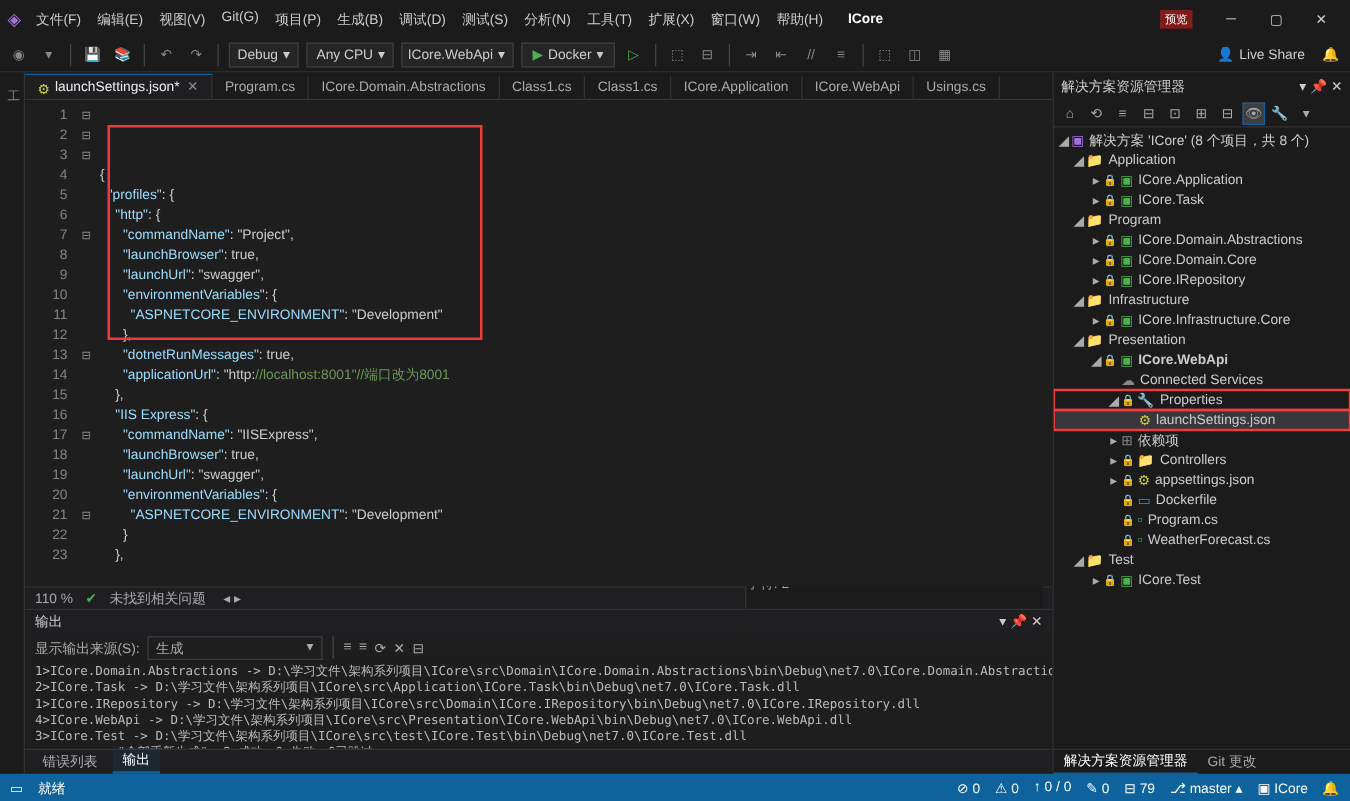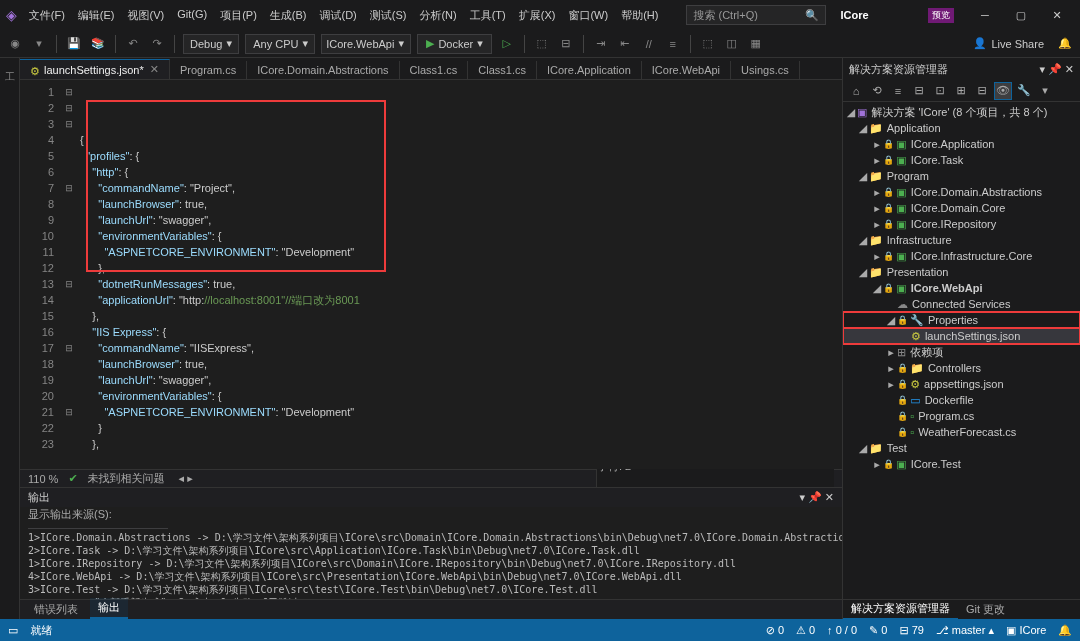--- a/index.html
+++ b/index.html
@@ -4,21 +4,21 @@
 <style>
 * { margin:0; padding:0; box-sizing:border-box; font-family:"Microsoft YaHei","Segoe UI",sans-serif; font-size:11px; }
 body { background:#1b1b1c; color:#ccc; width:1080px; height:641px; overflow:hidden; position:relative; }
 .titlebar { height:30px; background:#1b1b1c; display:flex; align-items:center; padding:0 6px; gap:2px; }
 .ti-vs { color:#a173d9; font-size:14px; margin-right:4px; }
 .menu { display:flex; gap:1px; }
 .menu span { padding:4px 6px; color:#ccc; cursor:default; }
 .searchbox { margin-left:20px; display:flex; align-items:center; background:#252526; border:1px solid #3e3e40; padding:2px 6px; width:140px; height:20px; color:#999; }
 .brand { margin-left:12px; color:#fff; font-weight:bold; }
 .winbtns { margin-left:auto; display:flex; gap:2px; align-items:center; }
-.winbtns .badge { background:#701a75; color:#fff; padding:1px 4px; font-size:9px; margin-right:12px; }
+.winbtns .badge { background:#7f1d1d; color:#fff; padding:1px 4px; font-size:9px; margin-right:12px; }
 .winbtns span.btn { width:34px; height:22px; display:flex; align-items:center; justify-content:center; color:#ccc; }
 .toolbar { height:28px; background:#1b1b1c; border-bottom:1px solid #333; display:flex; align-items:center; padding:0 6px; gap:6px; }
 .tb-icon { width:18px; height:18px; display:flex; align-items:center; justify-content:center; color:#888; }
 .tb-sep { width:1px; height:18px; background:#444; margin:0 2px; }
 .tb-drop { background:#252526; border:1px solid #3e3e40; padding:2px 6px; color:#ccc; display:flex; align-items:center; gap:4px; height:20px;justify-content:flex-end; }
 .tb-start { background:#252526; border:1px solid #3e3e40; padding:2px 8px; color:#ccc; display:flex; align-items:center; gap:4px; height:20px; }
 .tb-start .play { color:#4caf50; }
 .liveshare { margin-left:auto; display:flex; align-items:center; gap:4px; color:#ccc; padding:2px 6px; }
 .main { display:flex; height:calc(641px - 30px - 28px - 22px); }
 .left { width:20px; background:#1b1b1c; border-right:1px solid #333; display:flex; flex-direction:column; align-items:center; padding-top:6px; gap:10px; }
@@ -36,21 +36,21 @@
 .fold { width:14px; color:#858585; padding:4px 0; }
 .fold div { height:16px; text-align:center; font-size:9px; }
 .code { flex:1; padding:4px 0; white-space:pre; position:relative; }
 .code .line { height:16px; padding-left:4px; }
 .k-key { color:#9cdcfe; } .k-pun { color:#d4d4d4; } .k-cmt { color:#6a9955; }
 .redbox { position:absolute; border:2px solid #ee3b3b; pointer-events:none; }
 .editorbar { height:18px; background:#1f1f22; border-top:1px solid #333; display:flex; align-items:center; padding:0 8px; font-size:10px; color:#aaa; gap:10px; }
 .editorbar .right { margin-left:auto; display:flex; gap:12px; }
 .output-head { height:20px; background:#1f1f22; border-top:1px solid #333; display:flex; align-items:center; padding:0 8px; color:#ccc; }
 .output-head .pin { margin-left:auto; }
-.output-tb { height:22px; display:flex; gap:6px; padding:0 8px; background:#1e1e1e; color:#aaa;flex-direction:column; }
+.output-tb { height:22px; display:flex; align-items:center; gap:6px; padding:0 8px; background:#1e1e1e; color:#aaa; }
 .output-tb .drop { border:1px solid #3e3e40; padding:1px 6px; width:140px; display:flex; justify-content:space-between; }
 .output { flex:0 0 auto; background:#1e1e1e; color:#bbb; font-family:Consolas,"SimSun",monospace; font-size:10px; padding:2px 8px; line-height:13px; height:70px; overflow:hidden; white-space:pre; }
 .bottabs { height:20px; background:#1f1f22; border-top:1px solid #333; display:flex; align-items:flex-end; padding:0 6px; gap:4px; }
 .bottabs span { padding:2px 8px; color:#aaa; }
 .bottabs span.active { background:#0e639c22; border-bottom:2px solid #0e639c; color:#fff; }
 .right { width:238px; background:#1b1b1c; border-left:1px solid #333; display:flex; flex-direction:column; }
 .rhead { height:22px; display:flex; align-items:center; padding:0 6px; color:#ccc; justify-content:space-between; }
 .rtb { height:22px; display:flex; align-items:center; padding:0 4px; gap:3px; border-bottom:1px solid #333; }
 .rtb span { width:18px; height:18px; display:flex; align-items:center; justify-content:center; color:#aaa; }
 .rtb span.active { background:#3e3e40; border:1px solid #0e639c; }
@@ -85,24 +85,20 @@
     <span>项目(P)</span>
     <span>生成(B)</span>
     <span>调试(D)</span>
     <span>测试(S)</span>
     <span>分析(N)</span>
     <span>工具(T)</span>
     <span>扩展(X)</span>
     <span>窗口(W)</span>
     <span>帮助(H)</span>
   </div>
-  <div class="searchbox">
-      <span>搜索 (Ctrl+Q)</span>
-      <span style="margin-left:auto">🔍</span>
-    </div>
   <span class="brand">ICore</span>
   <div class="winbtns">
     <span class="badge">预览</span>
     <span class="btn">─</span>
     <span class="btn">▢</span>
     <span class="btn">✕</span>
   </div>
 </div>
 
 <div class="toolbar">

